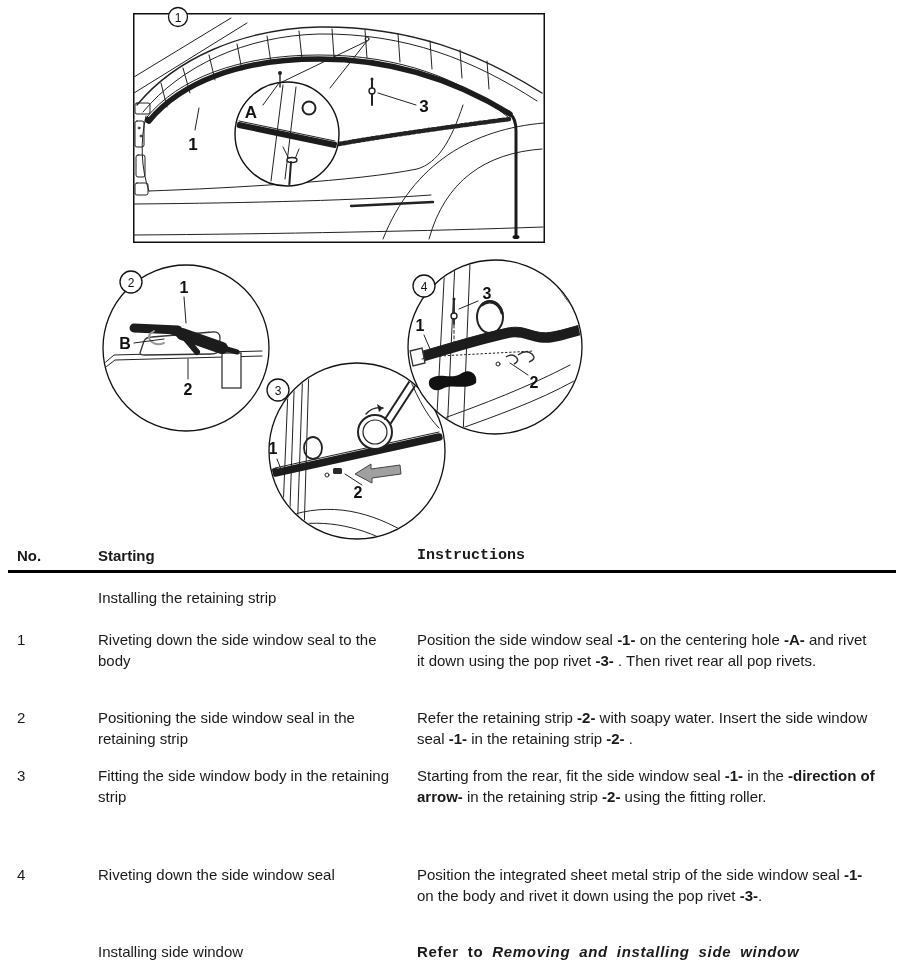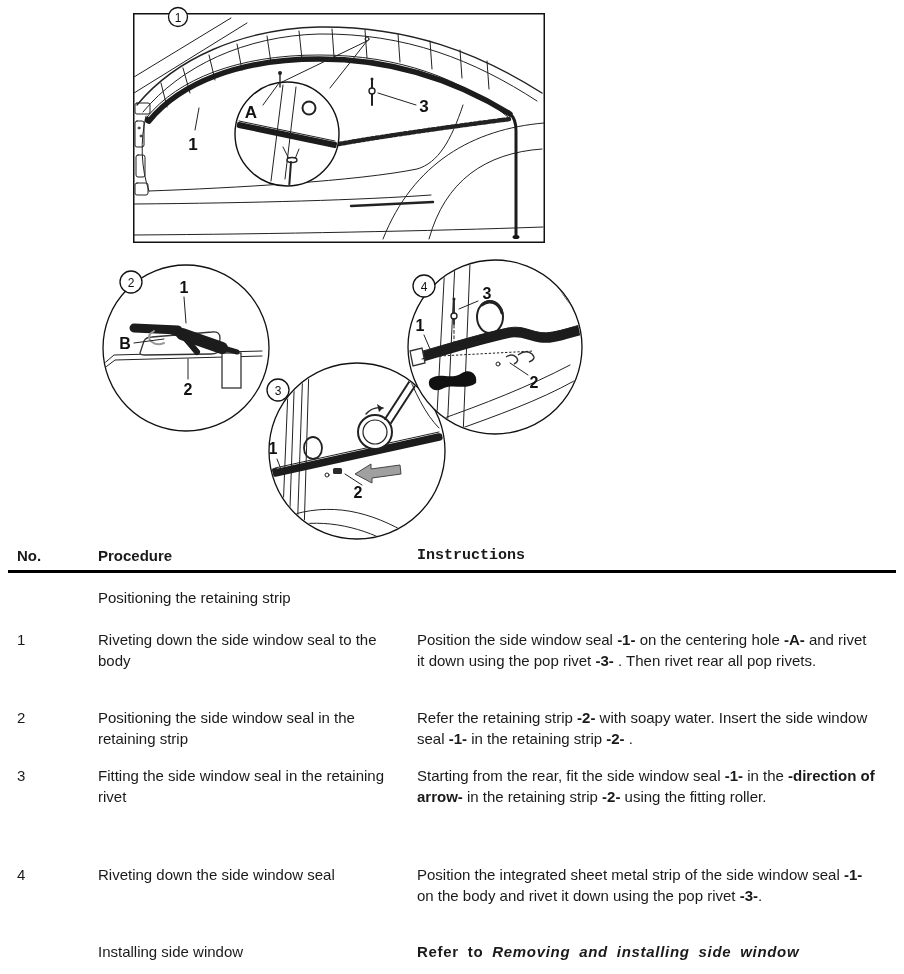--- a/index.html
+++ b/index.html
@@ -285,46 +285,46 @@
     </g>
     <g>
       <circle class="badge-c" cx="18" cy="27" r="11"></circle>
       <text class="badge-t" x="18" y="31.5">4</text>
     </g>
   </svg>
 </div>
 
 <div class="t-header">
   <span class="th th-no">No.</span>
-  <span class="th th-proc">Procedure</span>
+  <span class="th th-proc">Starting</span>
   <span class="th th-instr">Instructions</span>
 </div>
 <div class="t-rule"></div>
 
 <div class="t-row" style="top:587px;">
   <div class="c-no"></div>
-  <div class="c-proc">Positioning the retaining strip</div>
+  <div class="c-proc">Installing the retaining strip</div>
   <div class="c-instr"></div>
 </div>
 
 <div class="t-row" style="top:629px;">
   <div class="c-no">1</div>
   <div class="c-proc">Riveting down the side window seal to the body</div>
   <div class="c-instr"><span>Position the side window seal </span><span class="seg-b">-1-</span><span> on the centering hole </span><span class="seg-b">-A-</span><span> and rivet it down using the pop rivet </span><span class="seg-b">-3-</span><span> . Then rivet rear all pop rivets.</span></div>
 </div>
 
 <div class="t-row" style="top:707px;">
   <div class="c-no">2</div>
   <div class="c-proc">Positioning the side window seal in the retaining strip</div>
   <div class="c-instr"><span>Refer the retaining strip </span><span class="seg-b">-2-</span><span> with soapy water. Insert the side window seal </span><span class="seg-b">-1-</span><span> in the retaining strip </span><span class="seg-b">-2-</span><span> .</span></div>
 </div>
 
 <div class="t-row" style="top:765px;">
   <div class="c-no">3</div>
-  <div class="c-proc">Fitting the side window seal in the retaining rivet</div>
+  <div class="c-proc">Fitting the side window body in the retaining strip</div>
   <div class="c-instr"><span>Starting from the rear, fit the side window seal </span><span class="seg-b">-1-</span><span> in the </span><span class="seg-b">-direction of arrow-</span><span> in the retaining strip </span><span class="seg-b">-2-</span><span> using the fitting roller.</span></div>
 </div>
 
 <div class="t-row" style="top:864px;">
   <div class="c-no">4</div>
   <div class="c-proc">Riveting down the side window seal</div>
   <div class="c-instr"><span>Position the integrated sheet metal strip of the side window seal </span><span class="seg-b">-1-</span><span> on the body and rivet it down using the pop rivet </span><span class="seg-b">-3-</span><span>.</span></div>
 </div>
 
 <div class="t-row" style="top:941px;">

